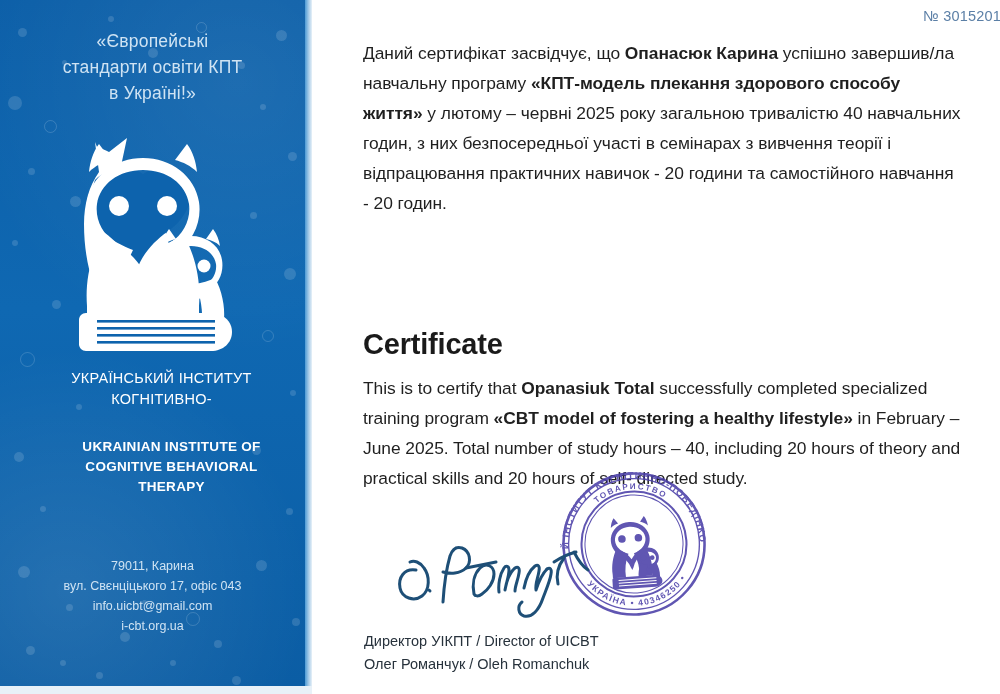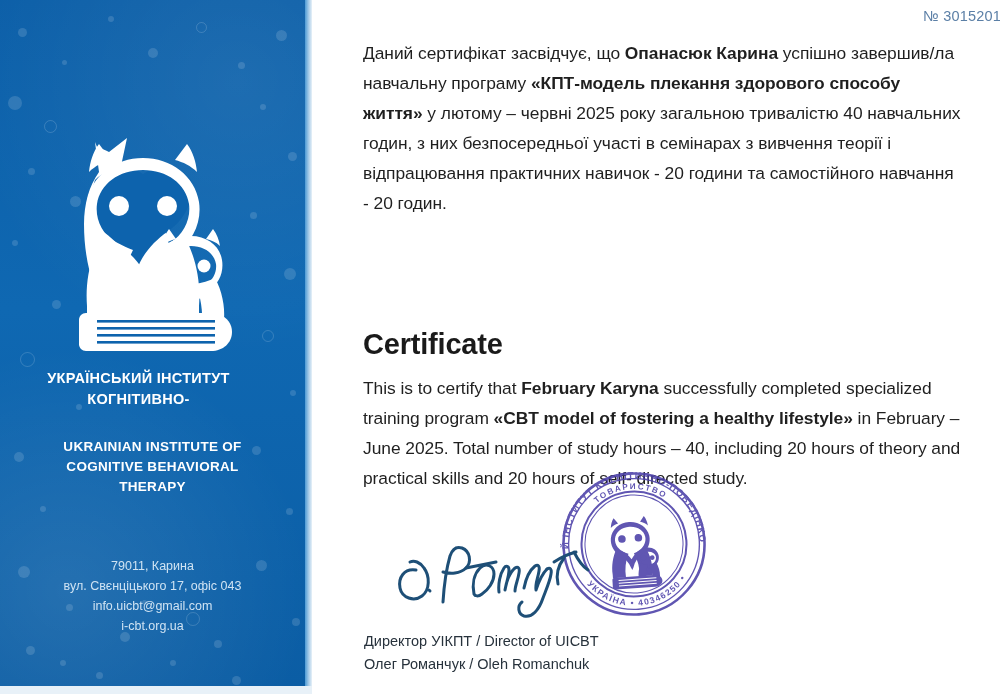--- a/index.html
+++ b/index.html
@@ -86,35 +86,37 @@
   .logo-wrap svg { display: block; width: 100%; height: 100%; }
 
   .inst-name {
     position: absolute;
     left: 0;
     top: 368px;
     width: 277px;
     text-align: center;
     color: #ffffff;
     font-size: 14.5px;
-    font-weight: bold;
+    font-weight: normal;
     line-height: 21px;
     letter-spacing: 0.3px;
+    padding-left: 23px;
   }
   .inst-name-en {
     position: absolute;
     left: 0;
     top: 437px;
     width: 305px;
     text-align: center;
     color: #ffffff;
     font-size: 13.5px;
     font-weight: bold;
     line-height: 20px;
     letter-spacing: 0.3px;
+    padding-left: 19px;
   }
 
   .contacts {
     position: absolute;
     left: 0;
     top: 556px;
     width: 305px;
     text-align: center;
     color: #cfe3f3;
     font-size: 12.5px;
@@ -231,20 +233,25 @@
       <i style="left:120px; top:632px; width:10px; height:10px;"></i>
       <i style="left:170px; top:660px; width:6px;  height:6px;"></i>
       <i style="left:214px; top:640px; width:8px;  height:8px;"></i>
       <i class="ring" style="left:186px; top:612px; width:12px; height:12px;"></i>
       <i style="left:96px;  top:672px; width:7px;  height:7px;"></i>
       <i style="left:142px; top:600px; width:5px;  height:5px;"></i>
       <i style="left:232px; top:676px; width:9px;  height:9px;"></i>
       <i style="left:60px;  top:660px; width:6px;  height:6px;"></i>
     </div>
 
+    <div class="tagline">
+      <div>«Європейські</div>
+      <div>стандарти освіти  КПТ</div>
+      <div>в Україні!»</div>
+    </div>
 
     <div class="logo-wrap">
       <svg viewBox="0 0 220 250" xmlns="http://www.w3.org/2000/svg" aria-hidden="true">
         <g fill="#ffffff">
 
           <path d="M52 34 L56 64 C46 78 41 96 41 116 C41 150 49 180 62 200 L62 206 L124 206 C128 196 130 184 130 172 C130 140 120 108 104 86 C96 74 86 64 78 58 L84 30 L66 44 C62 42 58 40 54 39 Z"></path>
 
           <path d="M52 72 C64 60 86 56 100 66 C114 56 136 60 148 72 C152 92 142 112 124 124 C110 134 98 148 94 162 C86 146 72 132 58 122 C44 110 46 90 52 72 Z" fill="#0d63ad"></path>
 
           <path d="M100 50 C72 50 48 68 44 94 C41 114 50 134 68 146 C82 156 92 168 96 182 L100 190 L104 182 C108 168 118 156 132 146 C150 134 159 114 156 94 C152 68 128 50 100 50 Z
@@ -302,21 +309,21 @@
   <div class="content">
 
     <div class="cert-number">№ 3015201</div>
 
     <div class="block-ua">
       <p class="body-text"><span>Даний сертифікат засвідчує, що </span><b>Опанасюк Карина</b><span> успішно завершив/ла навчальну програму </span><b>«КПТ-модель плекання здорового способу життя»</b><span> у лютому – червні 2025 року загальною тривалістю 40 навчальних годин, з них безпосередньої участі в семінарах з вивчення теорії і відпрацювання практичних навичок - 20 години та самостійного навчання - 20 годин.</span></p>
     </div>
 
     <div class="block-en">
       <h1 class="title">Certificate</h1>
-      <p class="body-text"><span>This is to certify that </span><b>February Karyna</b><span> successfully completed specialized training program </span><b>«CBT model of fostering a healthy lifestyle»</b><span> in February – June 2025. Total number of study hours – 40, including 20 hours of theory and practical skills and 20 hours of self- directed study.</span></p>
+      <p class="body-text"><span>This is to certify that </span><b>Opanasiuk Total</b><span> successfully completed specialized training program </span><b>«CBT model of fostering a healthy lifestyle»</b><span> in February – June 2025. Total number of study hours – 40, including 20 hours of theory and practical skills and 20 hours of self- directed study.</span></p>
     </div>
 
     <div class="stamp">
       <svg viewBox="0 0 200 200" xmlns="http://www.w3.org/2000/svg" aria-hidden="true">
         <defs>
           <path id="arcTop" d="M 24 100 A 76 76 0 0 1 176 100"></path>
           <path id="arcTopIn" d="M 36 100 A 64 64 0 0 1 164 100"></path>
           <path id="arcBottom" d="M 28 100 A 72 72 0 0 0 172 100"></path>
         </defs>
         <g stroke="#4b3fa8" fill="none">

